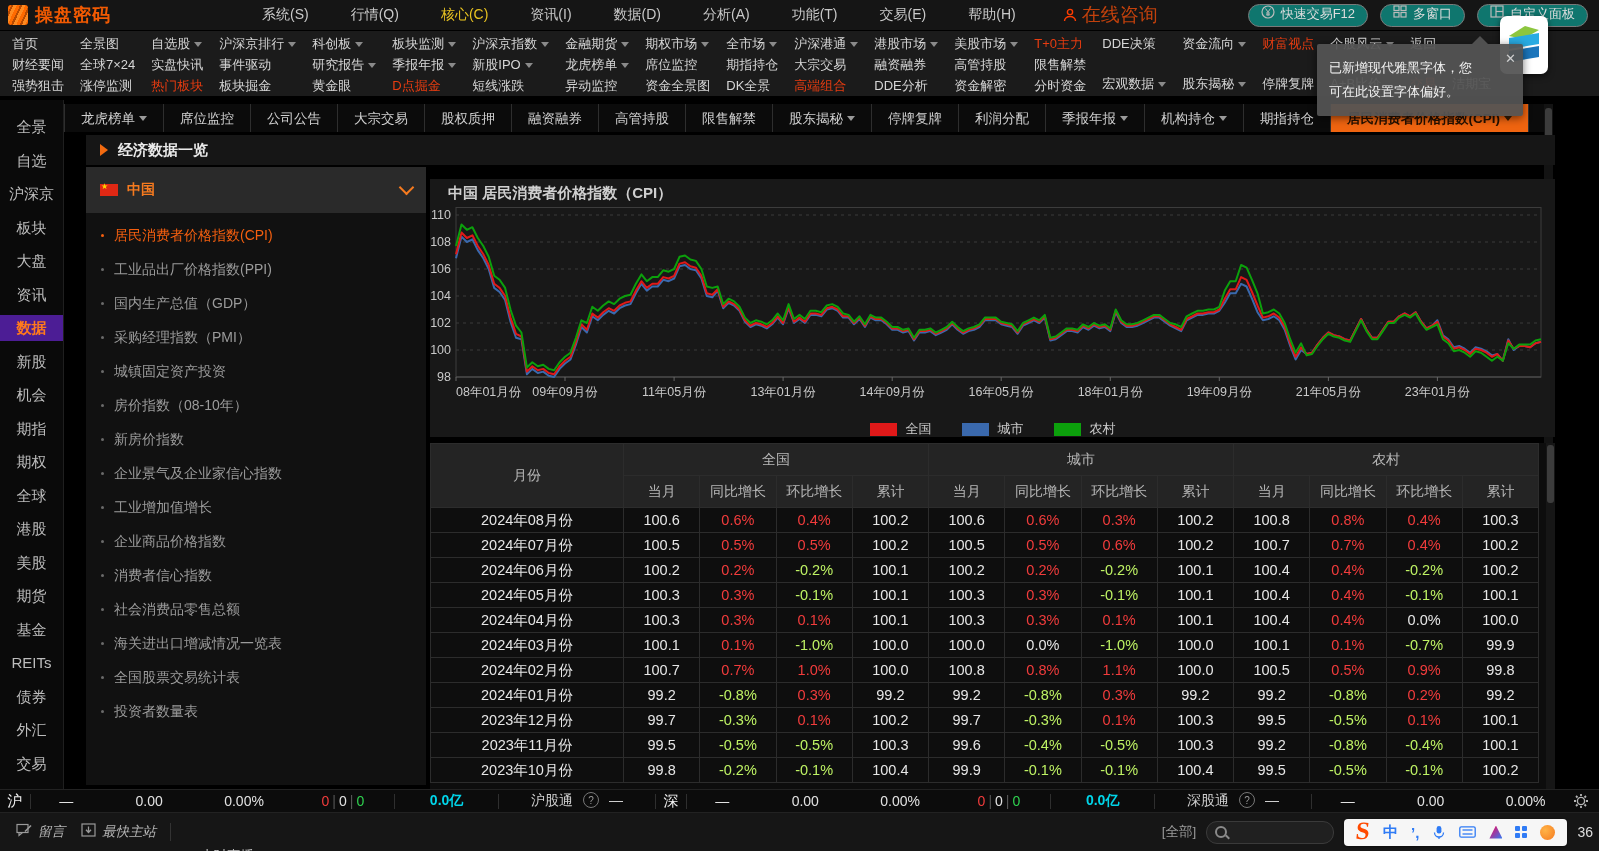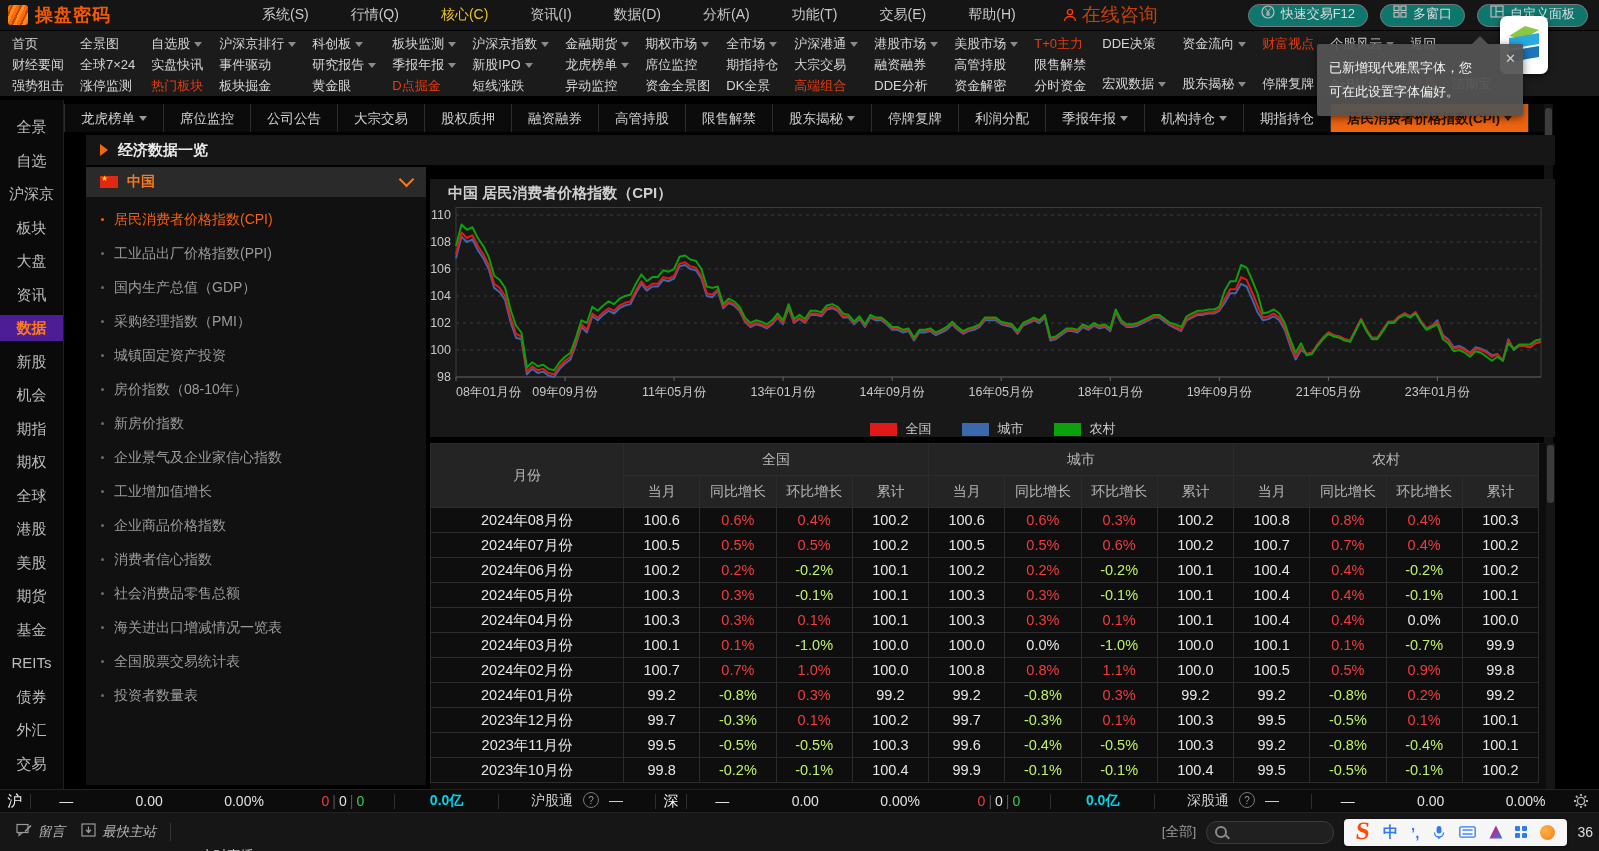--- a/index.html
+++ b/index.html
@@ -47,21 +47,21 @@
     display:flex;flex-direction:column;justify-content:space-between;padding:14px 0 12px;box-sizing:border-box;}
   .side-item{height:26px;line-height:26px;text-align:center;font-size:15px;color:#bcbcbc;cursor:default;white-space:nowrap;}
   .side-item.active{color:#ff7a1c;background:#4c1d95;font-weight:bold;}
   
   .main{position:absolute;left:64px;top:131px;right:0;bottom:62px;}
   .section-header{position:absolute;left:22px;top:4px;width:1469px;height:30px;background:#161616;display:flex;
     align-items:center;font-size:15px;font-weight:bold;color:#eaeaea;}
   .sec-arrow{width:0;height:0;border-top:6px solid transparent;border-bottom:6px solid transparent;
     border-left:8px solid #f26a10;margin:0 10px 0 14px;}
   .country-panel{position:absolute;left:22px;top:36px;width:340px;bottom:4px;background:#111;overflow:hidden;}
-  .cp-header{height:30px;background:#2a2a2a;display:flex;align-items:center;padding:0 14px;}
+  .cp-header{height:46px;background:#2a2a2a;display:flex;align-items:center;padding:0 14px;}
   .cp-flag{width:18px;height:12px;background:#e02814;position:relative;margin-right:9px;flex:none;}
   .cp-flag::after{content:"★";position:absolute;left:1px;top:-2px;color:#ffd400;font-size:8px;}
   .cp-title{color:#f57a1f;font-size:14px;font-weight:bold;}
   .cp-chevron{margin-left:auto;width:9px;height:9px;border-right:2px solid #f57a1f;border-bottom:2px solid #f57a1f;
     transform:rotate(45deg);margin-top:-5px;}
   .cp-list{padding-top:5px;}
   .cp-item{height:34px;line-height:34px;padding-left:28px;font-size:14px;color:#9b9b9b;position:relative;
     white-space:nowrap;cursor:default;}
   .cp-item::before{content:"";position:absolute;left:15px;top:16px;width:3px;height:3px;border-radius:50%;background:#6a6a6a;}
   .cp-item.active{color:#f55f0f;}

